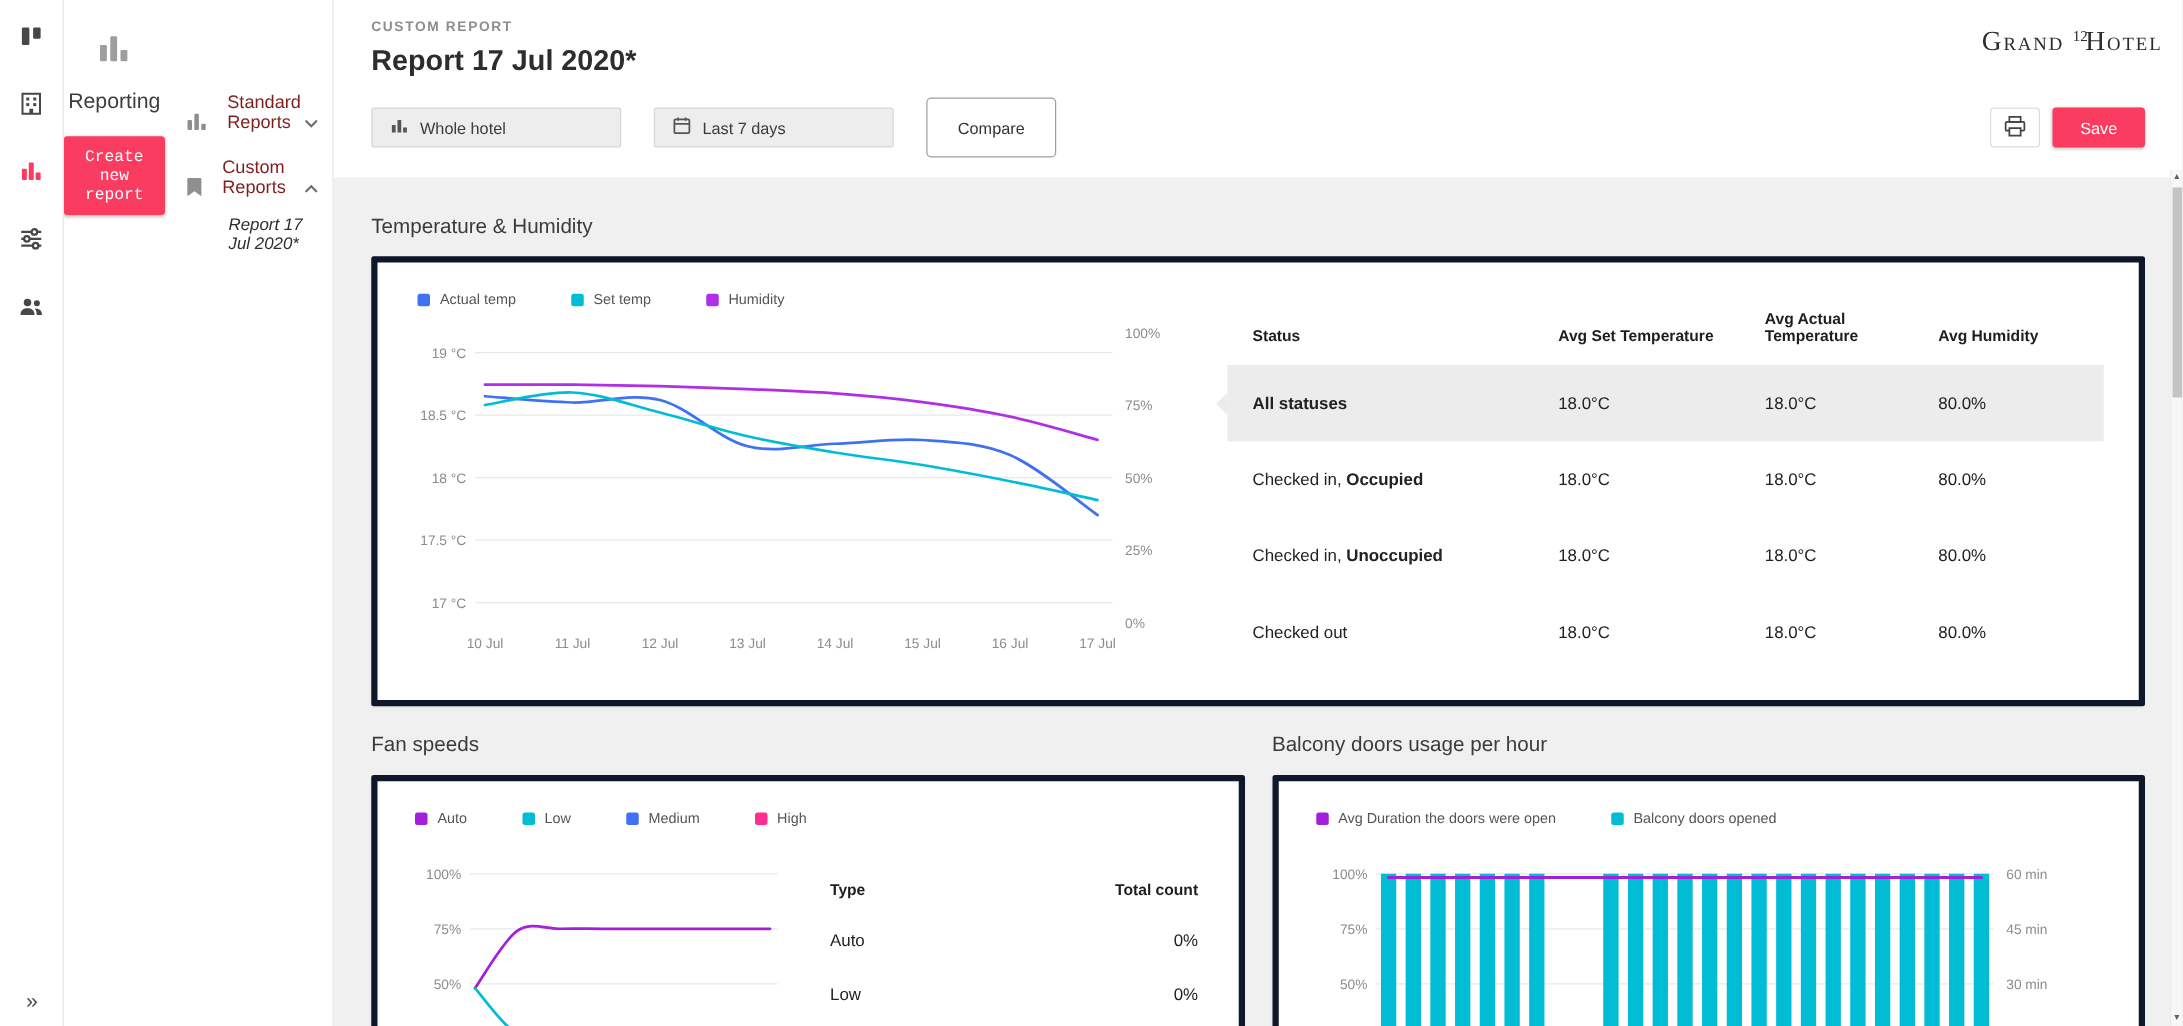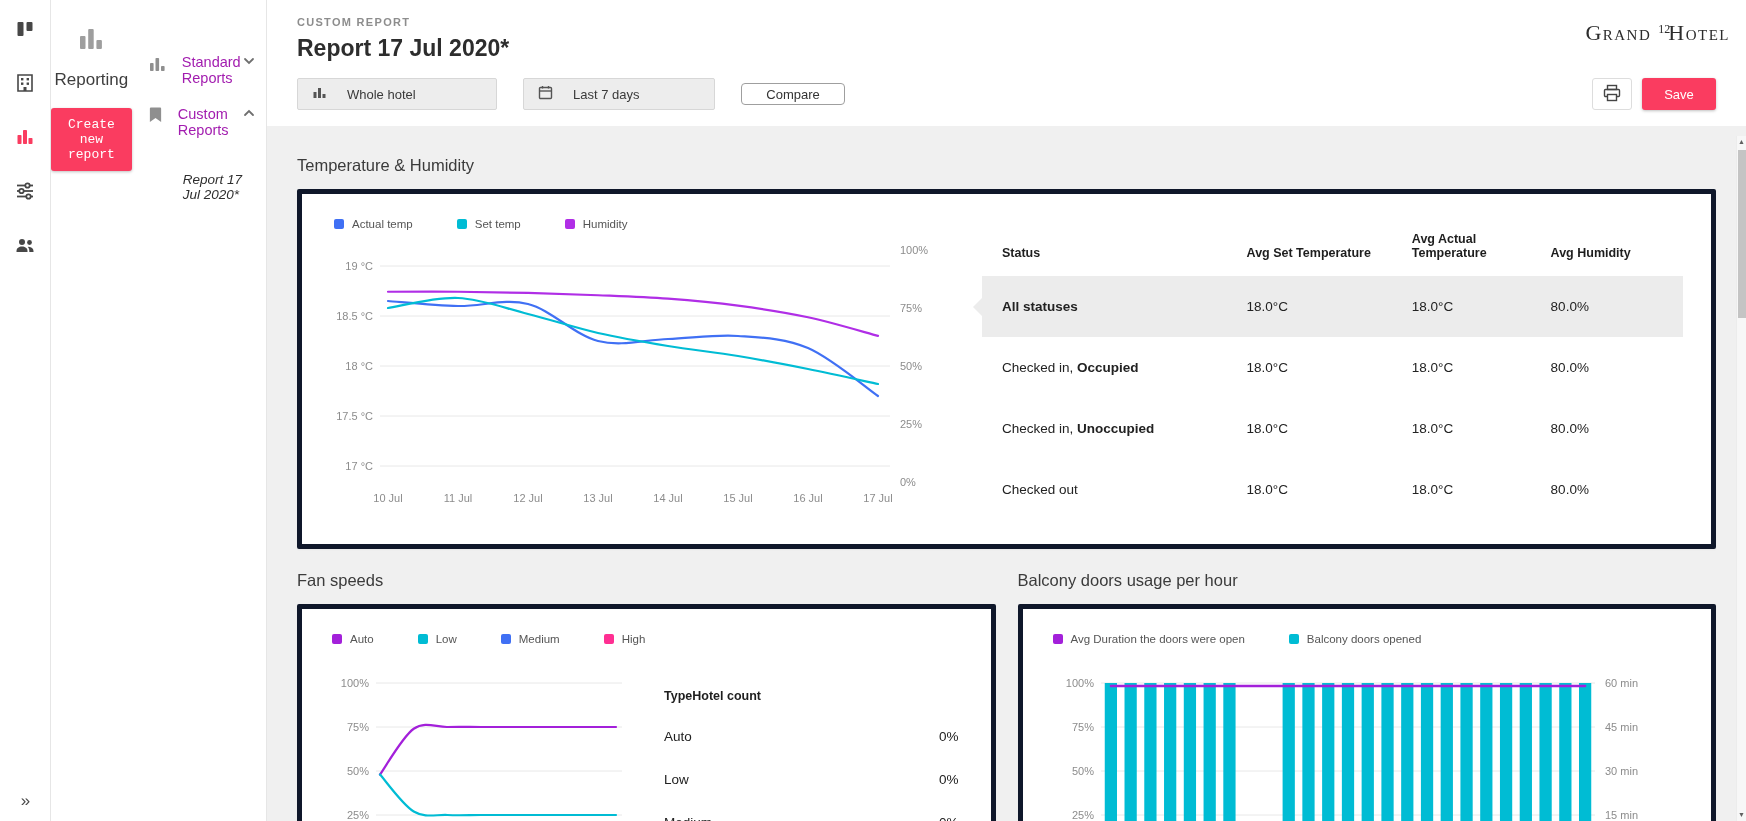--- a/index.html
+++ b/index.html
@@ -11,37 +11,37 @@
   .rail{width:51px;background:#fff;border-right:1px solid #e6e6e6;display:flex;flex-direction:column;align-items:center;padding-top:4px;position:relative;flex:0 0 51px}
   .rail-item{width:51px;height:54px;display:flex;align-items:center;justify-content:center;cursor:pointer}
   .rail-expand{position:absolute;bottom:10px;left:0;width:51px;text-align:center;font-size:17px;color:#4a4a4a;cursor:pointer}
 
   
   .sidebar{width:216px;background:#fff;border-right:1px solid #e6e6e6;padding-top:24px;display:flex;flex-direction:row;flex:0 0 216px}
   .sb-head{display:flex;flex-direction:column;align-items:center}
   .sb-title{font-size:17px;color:#3e3e3e;margin:12px 0 18px}
   .create-btn{background:#fa3c60;color:#fff;font-size:13px;border:none;border-radius:3px;padding:9px 17px;cursor:pointer;box-shadow:0 1px 3px rgba(0,0,0,.25);font-family:Liberation Mono, monospace}
   .sb-rows{margin-top:30px}
-  .sb-row{display:flex;align-items:flex-start;height:52px;padding:0 14px 0 16px;cursor:pointer;font-size:14.5px;color:#a21caf}
+  .sb-row{display:flex;align-items:flex-end;height:52px;padding:0 14px 0 16px;cursor:pointer;font-size:14.5px;color:#7f1d1d}
   .sb-row .ic{width:20px;display:flex;justify-content:center;margin-right:15px}
   .sb-row .chev{margin-left:auto;display:flex}
   .sb-report{font-style:italic;font-size:13.5px;color:#2e2e2e;padding:14px 8px 0 51px;cursor:pointer}
 
   
   main{flex:1;position:relative;overflow:hidden;background:#f0f0f0}
   .top{background:#fff;padding:16px 30px 16px 30px;position:relative}
   .eyebrow{font-size:11px;letter-spacing:1.3px;color:#8d8d8d;font-weight:bold}
   .title{font-size:23px;font-weight:bold;color:#2d2d2d;margin-top:7px}
   .logo{position:absolute;top:20px;right:16px;font-family:"Liberation Serif",serif;font-variant:small-caps;font-size:22px;letter-spacing:1.5px;color:#2c2c2c;white-space:nowrap}
   .logo .m12{font-size:12px;vertical-align:7px;letter-spacing:0;margin:0 -2px 0 7px}
   .toolbar{display:flex;align-items:center;margin-top:16px}
-  .filter{display:flex;align-items:center;gap:20px;height:32px;background:#ededed;border:1px solid #d7d7d7;border-radius:2px;padding:14px 14px;font-size:13px;color:#3a3a3a;cursor:pointer;white-space:nowrap}
+  .filter{display:flex;align-items:center;gap:9px;height:32px;background:#ededed;border:1px solid #d7d7d7;border-radius:2px;padding:14px 14px;font-size:13px;color:#3a3a3a;cursor:pointer;white-space:nowrap}
   .filter.scope{width:200px}
   .filter.range{width:192px;margin-left:26px}
-  .compare-btn{margin-left:26px;height:22px;width:104px;background:#fff;border:1px solid #9f9f9f;border-radius:4px;font-size:13px;color:#333;cursor:pointer;font-family:inherit}
+  .compare-btn{margin-left:26px;height:48px;width:104px;background:#fff;border:1px solid #9f9f9f;border-radius:4px;font-size:13px;color:#333;cursor:pointer;font-family:inherit}
   .tb-right{margin-left:auto;display:flex;align-items:center;gap:10px}
   .print-btn{width:40px;height:32px;background:#fff;border:1px solid #ddd;border-radius:3px;display:flex;align-items:center;justify-content:center;cursor:pointer}
   .save-btn{width:74px;height:32px;background:#fa3c60;border:none;border-radius:3px;color:#fff;font-size:13px;cursor:pointer;box-shadow:0 1px 3px rgba(0,0,0,.25);font-family:inherit}
 
   .content{padding:0 30px}
   .sec-title{font-size:16.5px;font-weight:400;color:#3b3b3b;margin:30px 0 14px}
   .row2 .sec-title{margin-top:22px}
   .card{background:#fff;border:5px solid #0f172a;border-radius:2px;box-shadow:0 1px 2px rgba(0,0,0,.04)}
   .card-temp{display:flex;padding:24px 28px;min-height:356px}
   .chart-col{width:618px;flex:0 0 618px}
@@ -57,21 +57,21 @@
   .tt-row{display:grid;grid-template-columns:37% 25% 21% 17%;align-items:center;height:61px;padding:0 20px;font-size:13.5px;color:#222;position:relative;cursor:pointer}
   .tt-row.hl{background:#ececec}
   .tt-row.hl::before{content:'';position:absolute;left:-9px;top:50%;transform:translateY(-50%);border-top:9px solid transparent;border-bottom:9px solid transparent;border-right:9px solid #ececec}
 
   
   .row2{display:flex;gap:22px}
   .half{flex:1;min-width:0}
   .card-tall{height:430px;padding:24px 26px}
   .split{display:flex;margin-top:26px}
   .ft{flex:1;padding:14px 6px 0 36px;font-size:13.5px;color:#222}
-  .ft-head{display:flex;justify-content:flex-start;font-weight:bold;font-size:12.5px;color:#1e1e1e;padding:4px 0 12px}
+  .ft-head{display:flex;justify-content:space-between;font-weight:bold;font-size:12.5px;color:#1e1e1e;padding:4px 0 12px}
   .ft-row{display:flex;justify-content:space-between;padding:14px 0;cursor:pointer}
 
   
   .scrollbar{position:absolute;top:136px;right:0;bottom:0;width:10px;background:#f7f7f7;border-left:1px solid #ececec}
   .sb-arrow{height:12px;line-height:12px;font-size:7px;color:#616161;text-align:center;cursor:pointer}
   .sb-arrow.down{position:absolute;bottom:0;left:0;right:0}
   .sb-thumb{position:absolute;top:14px;left:1px;width:8px;height:168px;background:#c4c4c4;cursor:pointer}
 </style>
 </head>
 <body>
@@ -351,21 +351,21 @@
                   <text x="254.28571428571428" y="206" text-anchor="middle">16 Jul</text>
                   <text x="288" y="206" text-anchor="middle">17 Jul</text>
                   <path d="M52 103.52000000000001 C57.61904761904762 95.89333333333335 74.47619047619048 65.68 85.71428571428572 57.760000000000005 C96.95238095238096 49.84 108.19047619047619 56.29333333333334 119.42857142857143 56 C130.66666666666666 55.70666666666666 141.9047619047619 56 153.14285714285714 56 C164.38095238095238 56 175.61904761904762 56 186.85714285714286 56 C198.0952380952381 56 209.33333333333334 56 220.57142857142858 56 C231.80952380952382 56 243.04761904761904 56 254.28571428571428 56 C265.5238095238095 56 282.3809523809524 56 288 56" fill="none" stroke="#a320da" stroke-width="2.2" stroke-linecap="round" stroke-linejoin="round"></path>
                   <path d="M52 103.52000000000001 C57.61904761904762 109.68 74.47619047619048 133.73333333333332 85.71428571428572 140.48 C96.95238095238096 147.22666666666666 108.19047619047619 143.41333333333333 119.42857142857143 144 C130.66666666666666 144.58666666666667 141.9047619047619 144 153.14285714285714 144 C164.38095238095238 144 175.61904761904762 144 186.85714285714286 144 C198.0952380952381 144 209.33333333333334 144 220.57142857142858 144 C231.80952380952382 144 243.04761904761904 144 254.28571428571428 144 C265.5238095238095 144 282.3809523809524 144 288 144" fill="none" stroke="#00bcd4" stroke-width="2.2" stroke-linecap="round" stroke-linejoin="round"></path>
                   <path d="M52 188 C57.61904761904762 188 74.47619047619048 188 85.71428571428572 188 C96.95238095238096 188 108.19047619047619 188 119.42857142857143 188 C130.66666666666666 188 141.9047619047619 188 153.14285714285714 188 C164.38095238095238 188 175.61904761904762 188 186.85714285714286 188 C198.0952380952381 188 209.33333333333334 188 220.57142857142858 188 C231.80952380952382 188 243.04761904761904 188 254.28571428571428 188 C265.5238095238095 188 282.3809523809524 188 288 188" fill="none" stroke="#4070f4" stroke-width="2.2" stroke-linecap="round" stroke-linejoin="round"></path>
                   <path d="M52 188 C57.61904761904762 188 74.47619047619048 188 85.71428571428572 188 C96.95238095238096 188 108.19047619047619 188 119.42857142857143 188 C130.66666666666666 188 141.9047619047619 188 153.14285714285714 188 C164.38095238095238 188 175.61904761904762 188 186.85714285714286 188 C198.0952380952381 188 209.33333333333334 188 220.57142857142858 188 C231.80952380952382 188 243.04761904761904 188 254.28571428571428 188 C265.5238095238095 188 282.3809523809524 188 288 188" fill="none" stroke="#ff2f92" stroke-width="2.2" stroke-linecap="round" stroke-linejoin="round"></path>
                 </svg>
               <div class="ft">
                 <div class="ft-head">
                   <span>Type</span>
-                    <span>Hotel count</span>
+                    <span>Total count</span>
                 </div>
                 <div class="ft-row">
                   <span>Auto</span>
                     <span>0%</span>
                 </div>
                 <div class="ft-row">
                   <span>Low</span>
                     <span>0%</span>
                 </div>
                 <div class="ft-row">

